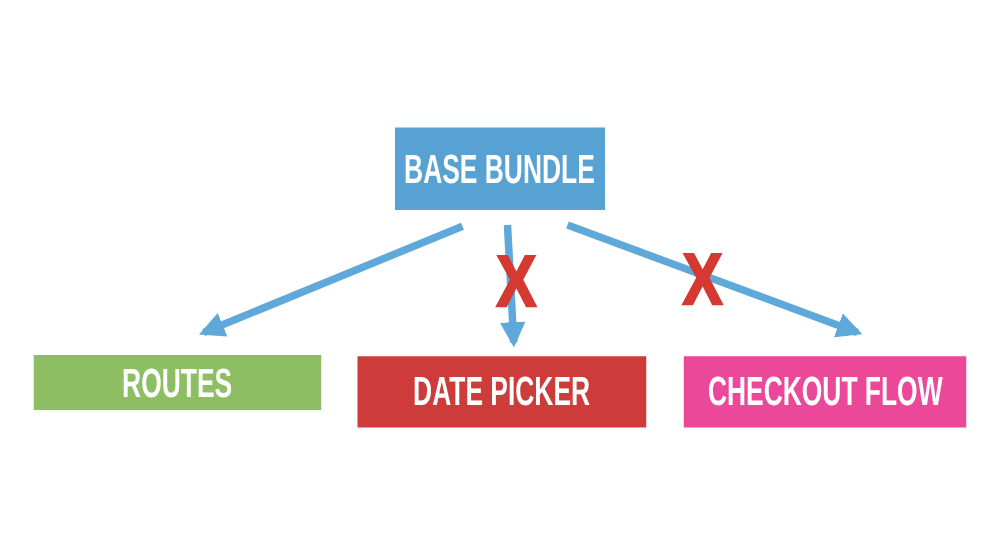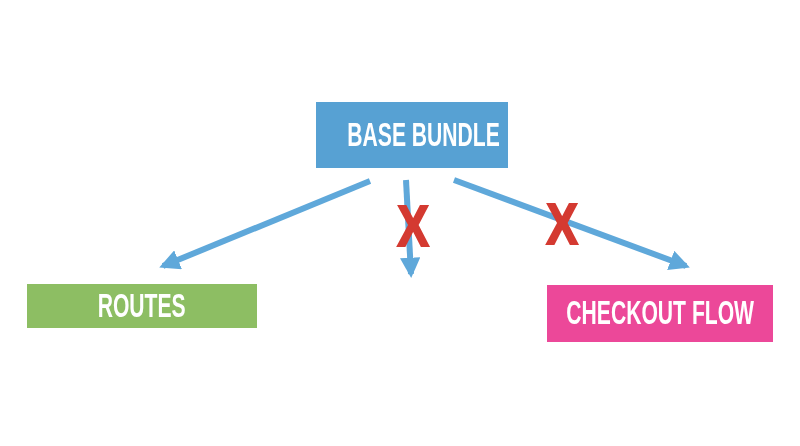--- a/index.html
+++ b/index.html
@@ -37,21 +37,20 @@
     white-space: nowrap;
     transform: scaleX(0.66) scaleY(1.02);
     transform-origin: center center;
   }
   .node-base-bundle {
     left: 316px;
     top: 102px;
     width: 168px;
     height: 66px;
     background: #57a1d3;
-    padding-left: 24px;
   }
   .node-routes {
     left: 27px;
     top: 284px;
     width: 230px;
     height: 44px;
     background: #8dbe63;
   }
   .node-date-picker {
     left: 286px;
@@ -106,20 +105,23 @@
   </svg>
 
   <div class="node node-base-bundle">
     <span class="label">BASE BUNDLE</span>
   </div>
 
   <div class="node node-routes">
     <span class="label">ROUTES</span>
   </div>
 
+  <div class="node node-date-picker">
+    <span class="label">DATE PICKER</span>
+  </div>
 
   <div class="node node-checkout-flow">
     <span class="label">CHECKOUT FLOW</span>
   </div>
 
   <div class="x-mark x-mark-1">X</div>
 
   <div class="x-mark x-mark-2">X</div>
 
 </div>

